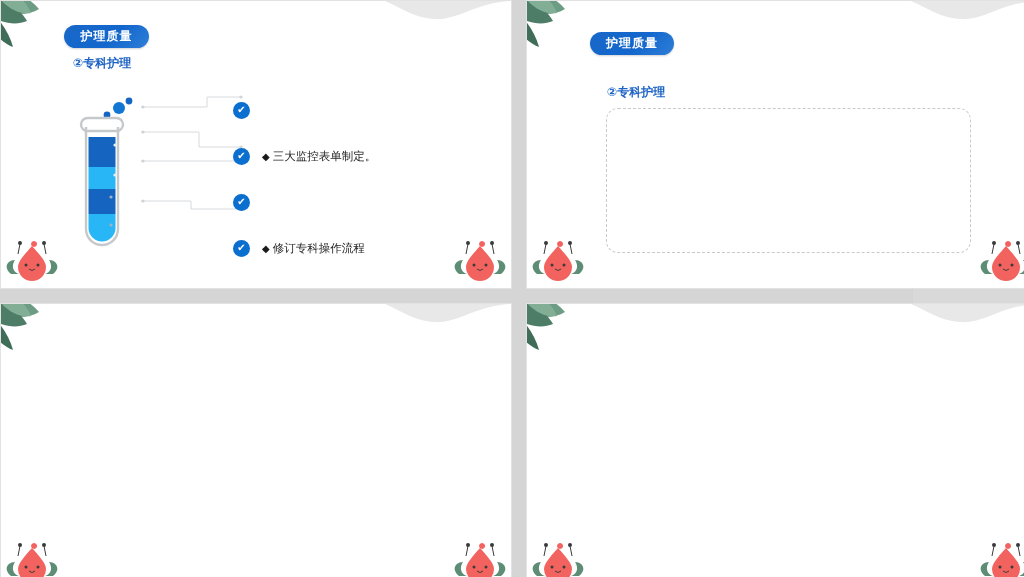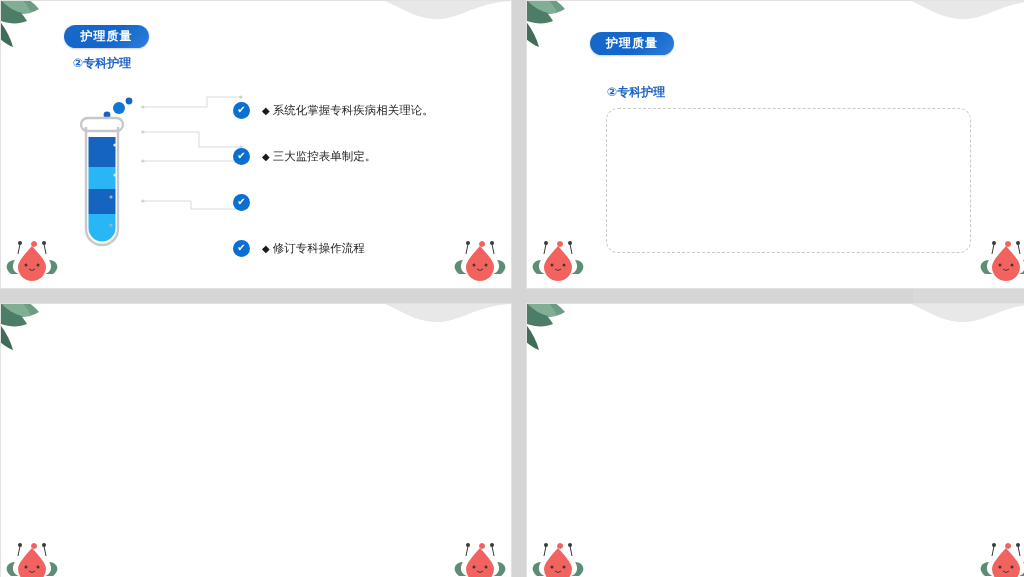--- a/index.html
+++ b/index.html
@@ -131,21 +131,20 @@
         <circle cx="100" cy="8" r="1.6"></circle>
           <circle cx="100" cy="58" r="1.6"></circle>
         <circle cx="100" cy="72" r="1.6"></circle>
           <circle cx="100" cy="120" r="1.6"></circle>
       </g>
     </svg>
 
     <div class="bullets">
       <div class="brow">
         <span class="chk">✔</span>
-        <span class="btext"><span class="dia">◆</span><span>系统化掌握专科疾病相关理论。</span></span>
       </div>
       <div class="brow">
         <span class="chk">✔</span>
         <span class="btext"><span class="dia">◆</span><span>三大监控表单制定。</span></span>
       </div>
       <div class="brow">
         <span class="chk">✔</span>
       </div>
       <div class="brow">
         <span class="chk">✔</span>

